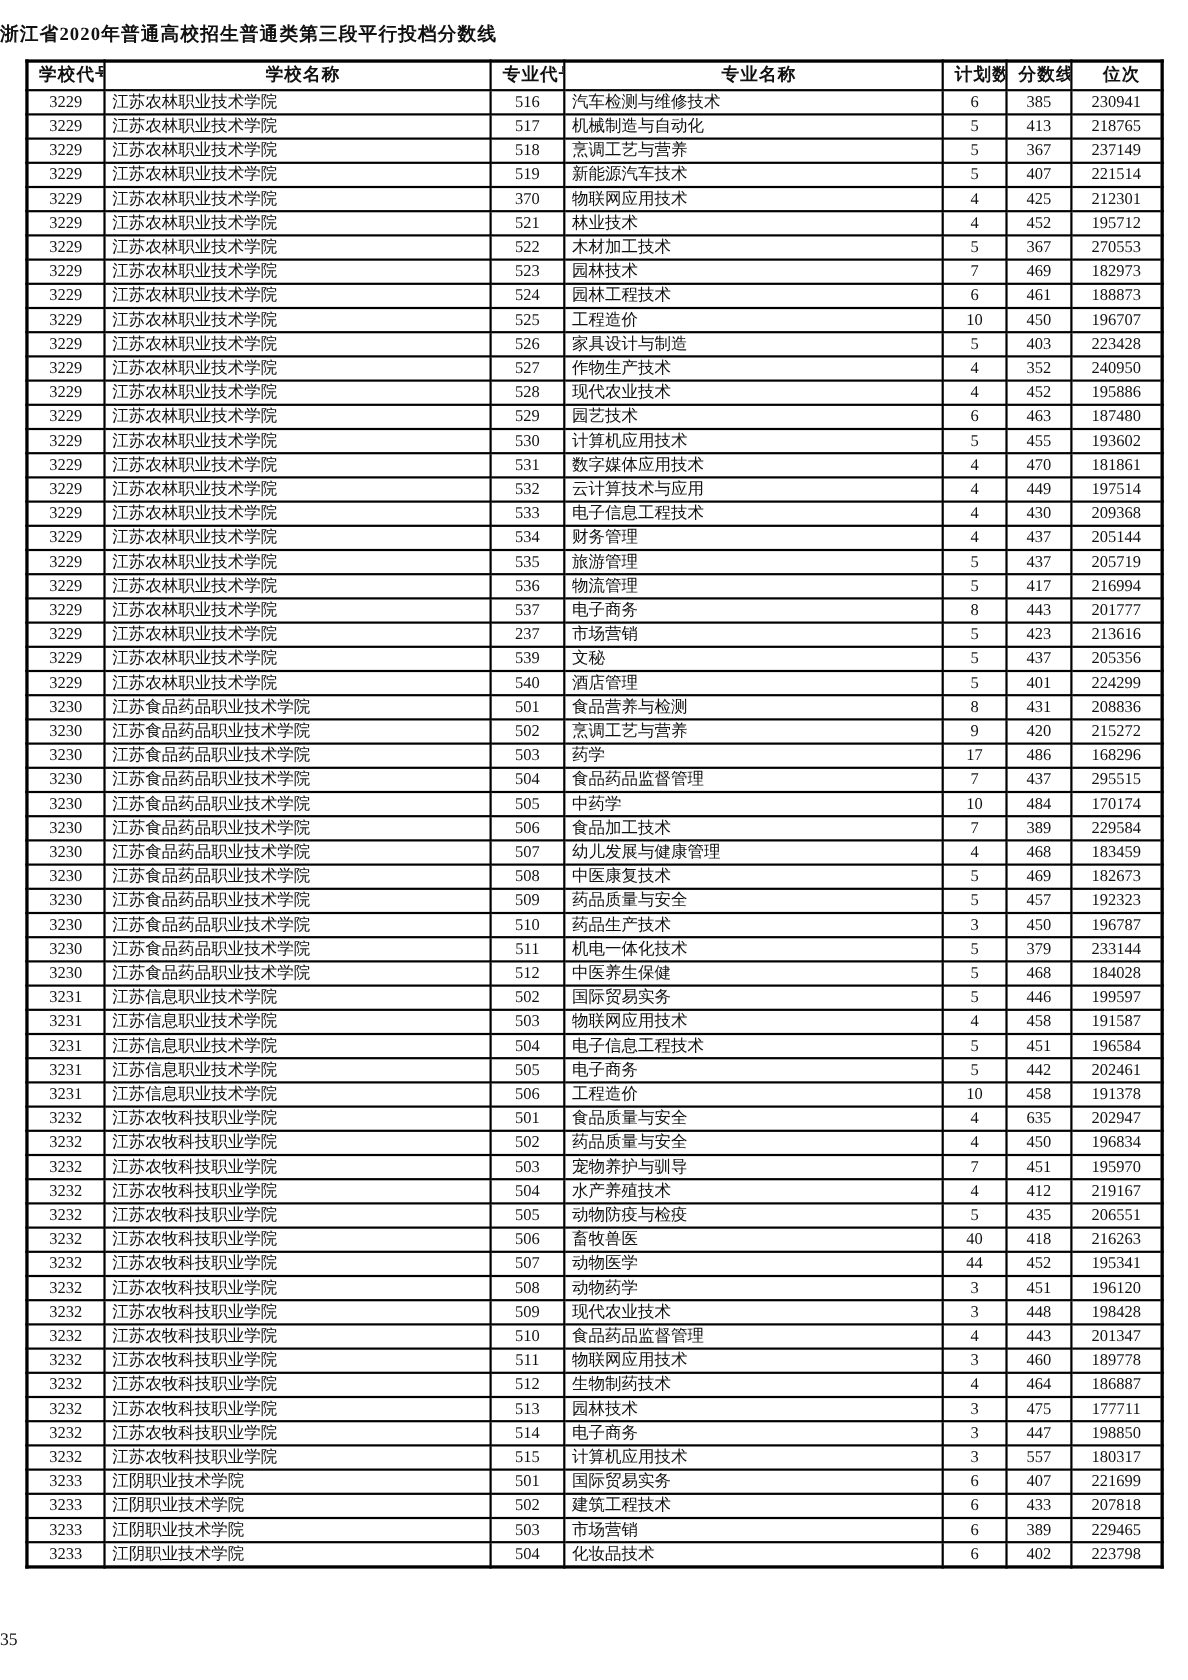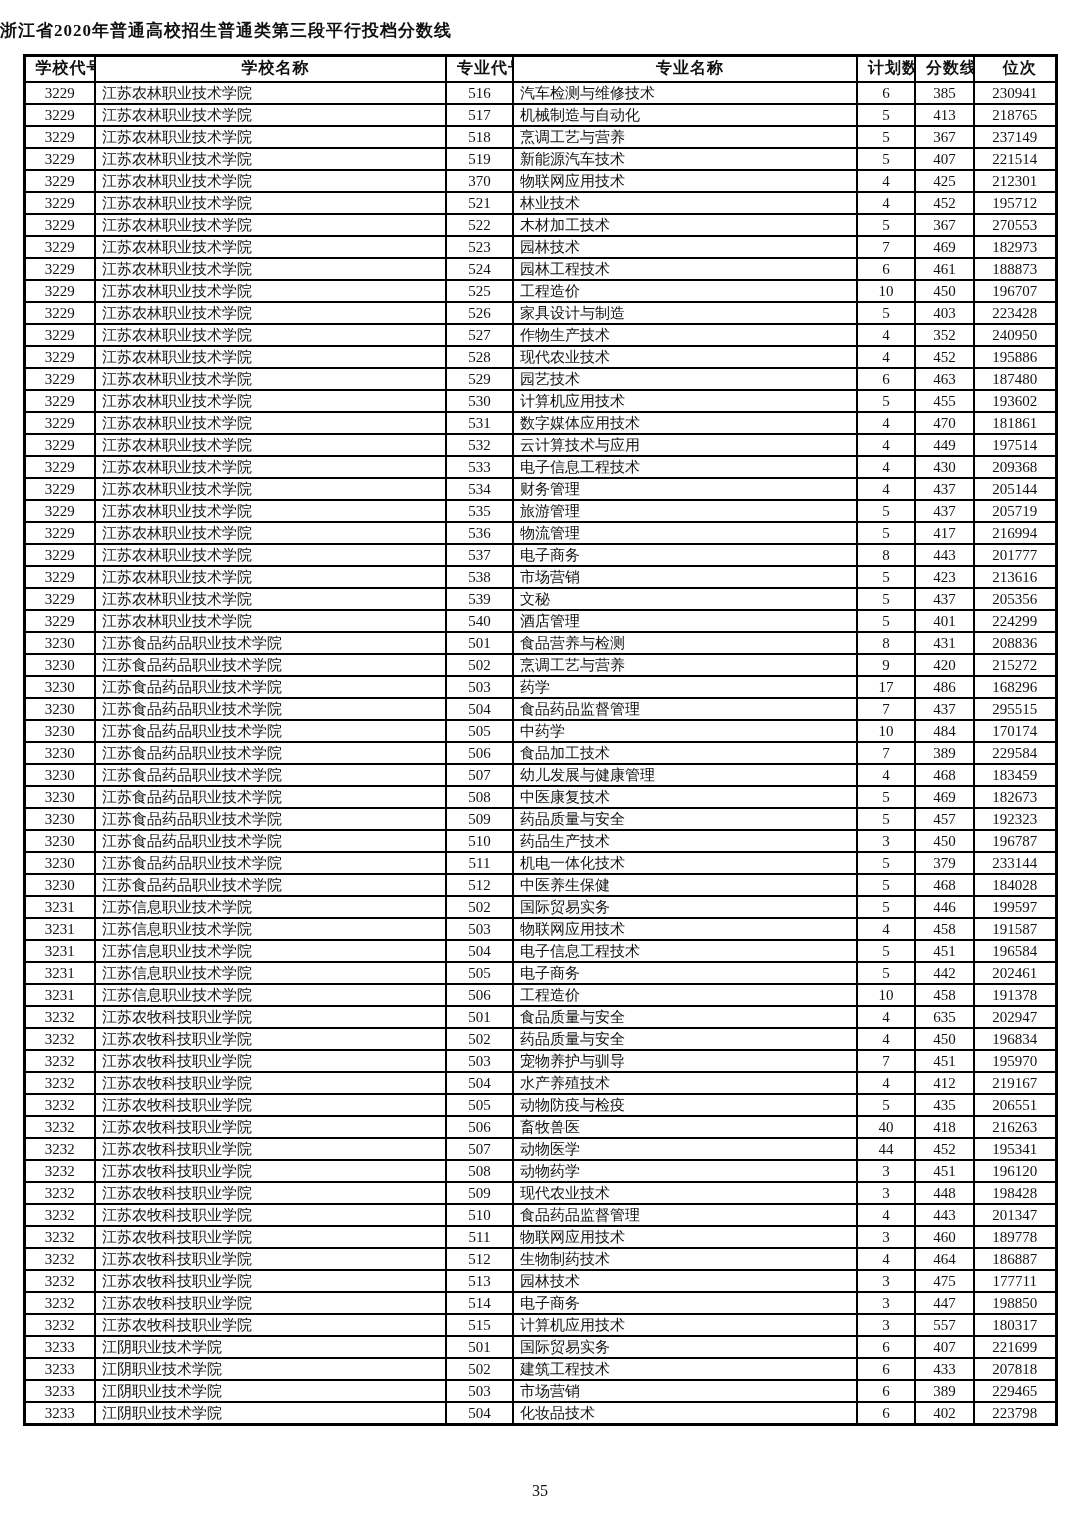--- a/index.html
+++ b/index.html
@@ -59,21 +59,21 @@
   .col-major-code   { width: 67px;  }
   .col-major-name   { width: 344px; }
   .col-plan-count   { width: 58px;  }
   .col-score-line   { width: 59px;  }
   .col-rank         { width: 82px;  }
   .page-footer {
     position: absolute;
     left: 0;
     width: 100%;
     top: 1482px;
-    text-align: center;
+    text-align: left;
     font-size: 16px;
   }
 </style>
 </head>
 <body>
 
 <div class="page-title">浙江省2020年普通高校招生普通类第三段平行投档分数线</div>
 
 <table class="score-table">
   <colgroup>
@@ -291,21 +291,21 @@
         <td class="col-left">江苏农林职业技术学院</td>
         <td>537</td>
         <td class="col-left">电子商务</td>
         <td>8</td>
         <td>443</td>
         <td>201777</td>
       </tr>
       <tr>
         <td>3229</td>
         <td class="col-left">江苏农林职业技术学院</td>
-        <td>538</td>
+        <td>237</td>
         <td class="col-left">市场营销</td>
         <td>5</td>
         <td>423</td>
         <td>213616</td>
       </tr>
       <tr>
         <td>3229</td>
         <td class="col-left">江苏农林职业技术学院</td>
         <td>539</td>
         <td class="col-left">文秘</td>

